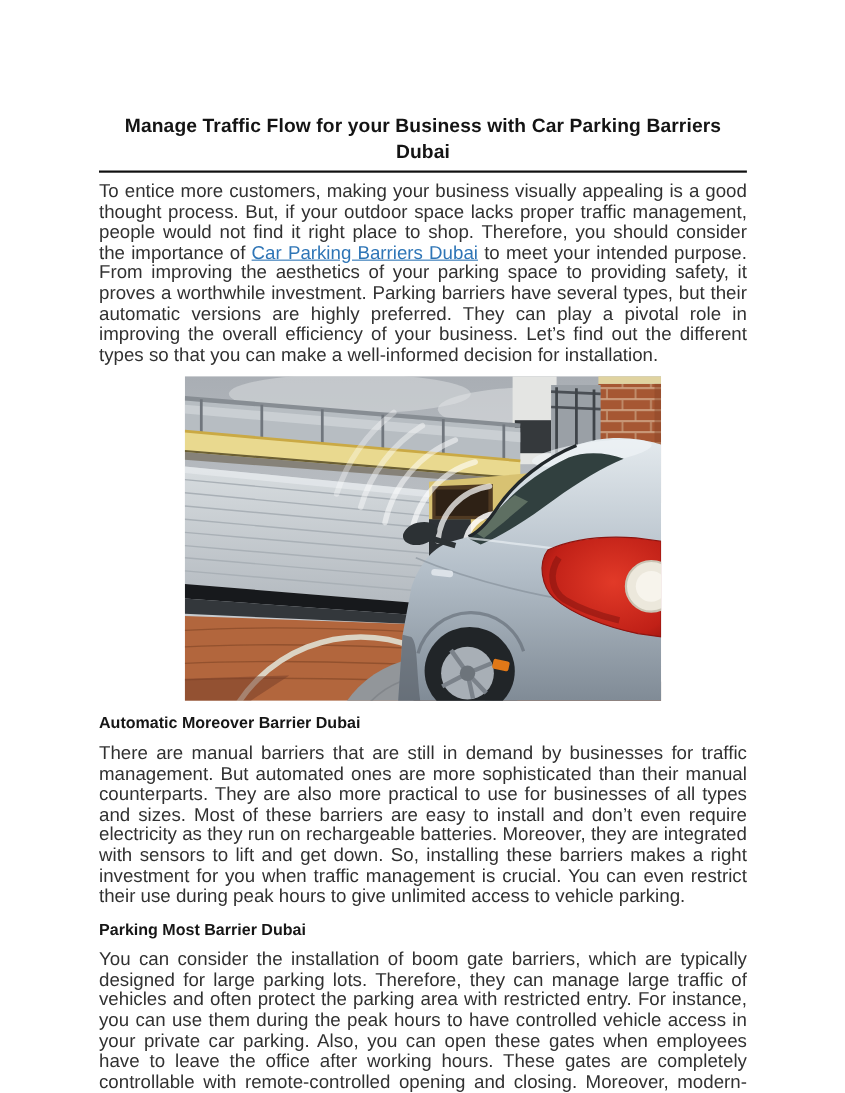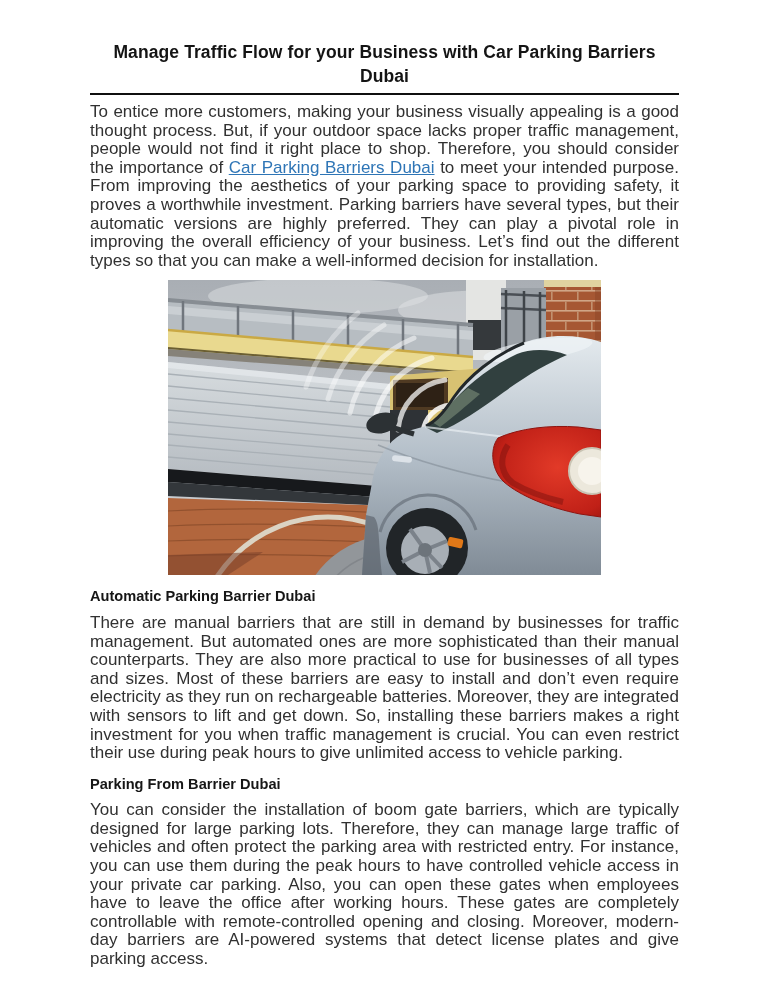--- a/index.html
+++ b/index.html
@@ -1,18 +1,18 @@
 <!DOCTYPE html>
 <html><head>
 <meta charset="utf-8">
 <style>
   html,body{margin:0;padding:0;background:#ffffff;}
   .page{
     width:768px;height:994px;box-sizing:border-box;
-    padding:40px 89px 0 90px;background:#ffffff;position:relative;
+    padding:102px 89px 0 90px;background:#ffffff;position:relative;
     font-family:"Liberation Sans",sans-serif;overflow:hidden;
   }
   .doc-title{
     font-size:17.5px;line-height:24px;font-weight:700;text-align:center;
     color:#141414;margin:0 0 5px 0;letter-spacing:0.1px;
   }
   .title-rule{border-top:2px solid #0f0f0f;height:0;margin:0 0 2px 0;}
   .body-par{
     font-size:17px;line-height:18.6px;text-align:justify;color:#313131;
     margin:8px 0 0 0;
@@ -184,20 +184,20 @@
             <line x1="257" y1="270" x2="242" y2="249"></line>
           <line x1="257" y1="270" x2="274" y2="288"></line>
         </g>
         <circle cx="257" cy="270" r="7" fill="#6d747b"></circle>
         <rect x="280" y="258" width="15" height="9" rx="2" fill="#e07818" transform="rotate(12 287 262)"></rect>
         <path d="M198,235 L194,295 L214,295 C210,260 212,244 206,237 Z" fill="#565d66" opacity="0.6"></path>
       </g>
     </svg>
   </figure>
 
-  <h2 class="sec-heading">Automatic Parking Barrier Dubai</h2>
+  <h2 class="sec-heading">Automatic Moreover Barrier Dubai</h2>
   <p class="body-par">There are manual barriers that are still in demand by businesses for traffic management. But automated ones are more sophisticated than their manual counterparts. They are also more practical to use for businesses of all types and sizes. Most of these barriers are easy to install and don’t even require electricity as they run on rechargeable batteries. Moreover, they are integrated with sensors to lift and get down. So, installing these barriers makes a right investment for you when traffic management is crucial. You can even restrict their use during peak hours to give unlimited access to vehicle parking.</p>
 
-  <h2 class="sec-heading">Parking From Barrier Dubai</h2>
+  <h2 class="sec-heading">Parking Most Barrier Dubai</h2>
   <p class="body-par">You can consider the installation of boom gate barriers, which are typically designed for large parking lots. Therefore, they can manage large traffic of vehicles and often protect the parking area with restricted entry. For instance, you can use them during the peak hours to have controlled vehicle access in your private car parking. Also, you can open these gates when employees have to leave the office after working hours. These gates are completely controllable with remote-controlled opening and closing. Moreover, modern-day barriers are AI-powered systems that detect license plates and give parking access.</p>
 
 
 </div>
 
 </body></html>

